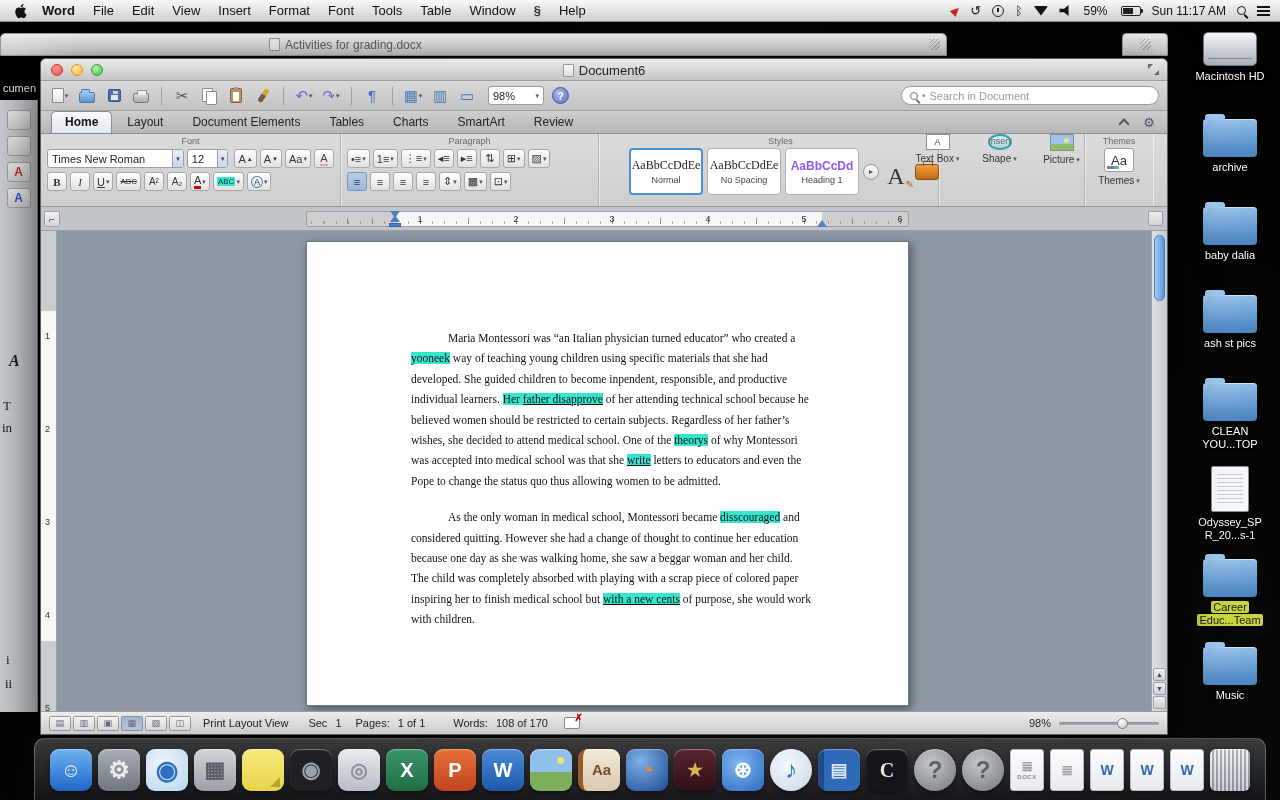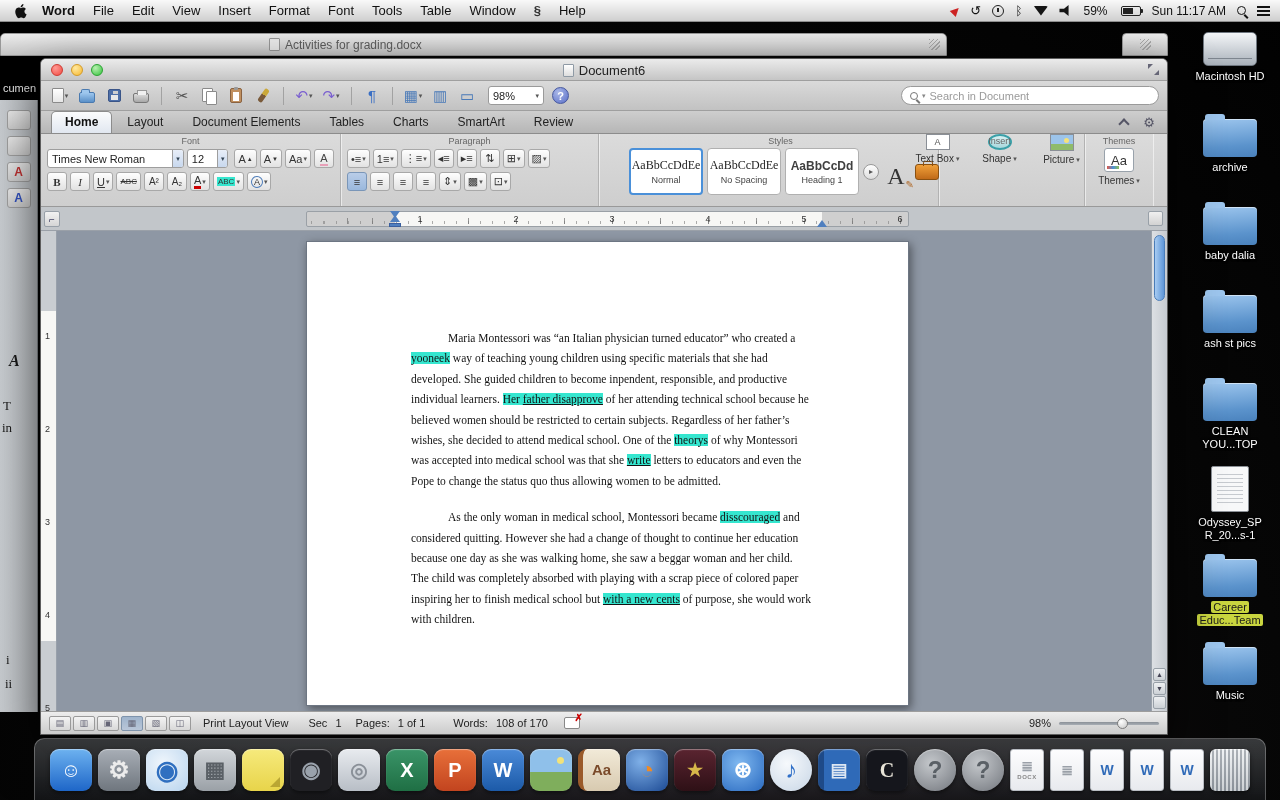--- a/index.html
+++ b/index.html
@@ -127,21 +127,21 @@
 .bsmall .bt{font-size:10px}
 .bfc .bt{border-bottom:3px solid #c00;line-height:11px}
 .bhl .bt{background:#35e6cf;font-size:8px;padding:0 1px}
 .bring .bt{border:1px solid #4a7ab8;border-radius:50%;font-size:9px;padding:0 2px}
 .bclear .bt{color:#444;border-bottom:2px solid #e8a0b8}
 .scards-wrap{display:flex;align-items:center;gap:4px;padding:14px 12px 0 6px}
 #style-cards{display:flex;gap:4px}
 .scard{width:74px;height:47px;background:#fff;border:1px solid #b0b0b0;border-radius:4px;display:flex;flex-direction:column;align-items:center;justify-content:center;gap:2px;overflow:hidden}
 .scard.selected{border:2px solid #4a90d9}
 .sprev{font-family:"Liberation Serif",serif;font-size:12px;color:#222;white-space:nowrap;max-width:70px;overflow:hidden}
-.scard.heading .sprev{font-weight:bold;color:#404040;font-family:"Liberation Sans",sans-serif}
+.scard.heading .sprev{font-weight:bold;color:#8b5cf6;font-family:"Liberation Sans",sans-serif}
 .slab{font-size:9px;color:#444}
 .smore{width:16px;height:16px;border:1px solid #999;border-radius:50%;background:linear-gradient(#fff,#ddd);display:flex;align-items:center;justify-content:center;font-size:8px;color:#555;flex:none}
 .spane{width:26px;height:36px;font-family:"Liberation Serif",serif;font-size:24px;color:#333;display:flex;align-items:flex-end;justify-content:center;position:relative;flex:none}
 .spane::after{content:"✎";position:absolute;right:-5px;bottom:0;font-size:10px;color:#b06a2a}
 .stoolbox{width:24px;height:16px;background:linear-gradient(#f0a03a,#c06a18);border:1px solid #8a5010;border-radius:3px;position:relative;margin-left:2px;flex:none}
 .stoolbox::before{content:"";position:absolute;top:-4px;left:7px;width:8px;height:4px;border:1px solid #8a5010;border-bottom:none;border-radius:2px 2px 0 0}
 #insert-items{display:flex;justify-content:center;gap:17px}
 .ins-item{width:52px;display:flex;flex-direction:column;align-items:center;gap:3px}
 .ins-ico{height:26px;display:flex;align-items:center;justify-content:center}
 .ico-textbox{width:24px;height:16px;border:1px solid #8a8f96;background:#fff;position:relative}

